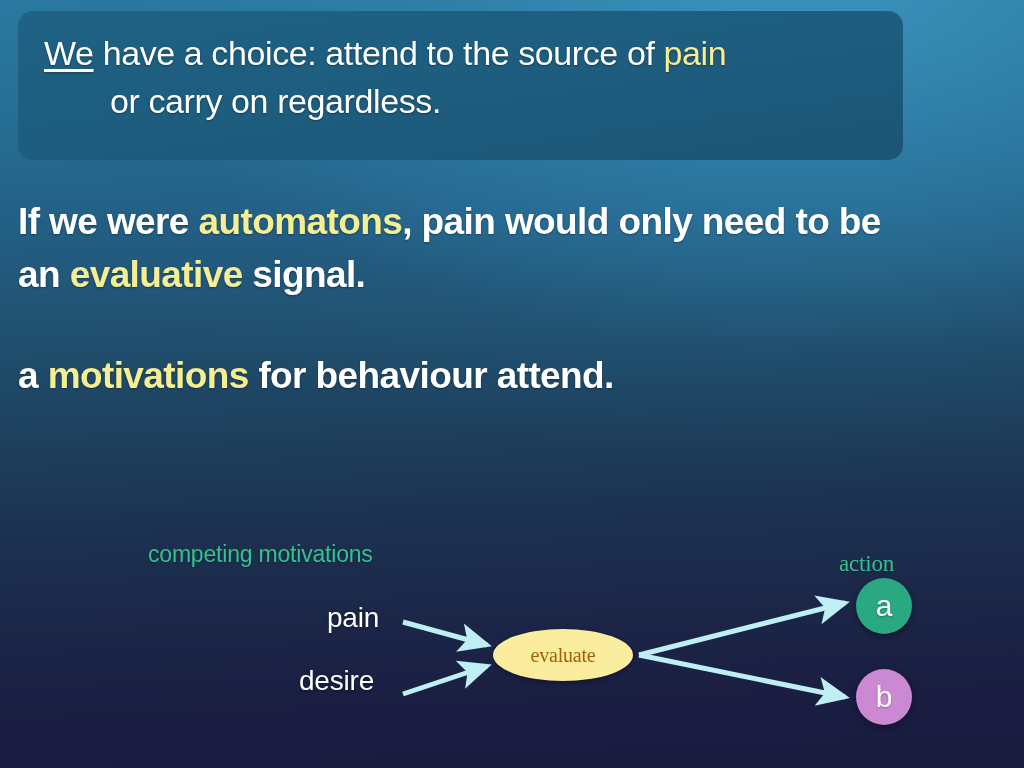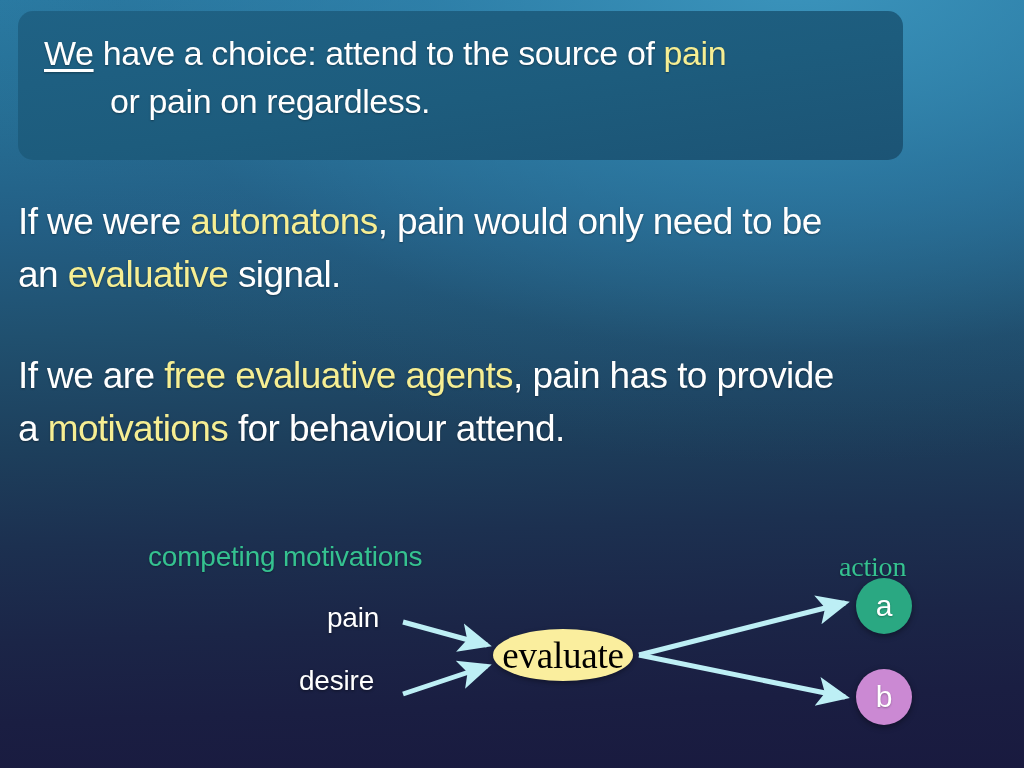--- a/index.html
+++ b/index.html
@@ -45,37 +45,37 @@
   .hl { color: #f6ee93; }
 
   
   .para {
     position: absolute;
     left: 18px;
     width: 990px;
     color: #ffffff;
     font-family: "Liberation Sans Narrow", "Liberation Sans", sans-serif;
     font-size: 37px;
-    font-weight: 400;
+    font-weight: 700;
     line-height: 1.42;
     letter-spacing: -0.6px;
     text-shadow: 0 1px 2px rgba(0,0,0,0.35);
   }
   #para1 { top: 196px; }
   #para2 { top: 350px; }
   .para .line { white-space: nowrap; }
 
   
   .diagram { position: absolute; left: 0; top: 0; width: 1024px; height: 768px; }
 
   .dlabel {
     position: absolute;
     color: #35c290;
     font-family: "Liberation Sans", sans-serif;
-    font-size: 28px;
+    font-size: 23px;
     font-weight: 400;
     letter-spacing: -0.2px;
     white-space: nowrap;
     text-shadow: 0 1px 2px rgba(0,0,0,0.3);
   }
   #lbl-competing { left: 148px; top: 541px; }
   #lbl-action    { left: 839px; top: 551px; font-family: Liberation Serif, serif; }
 
   .nodelabel {
     position: absolute;
@@ -97,23 +97,23 @@
     width: 140px;
     height: 52px;
     border-radius: 50%;
     background: #faee9e;
     display: flex;
     align-items: center;
     justify-content: center;
     box-shadow: 0 2px 5px rgba(0,0,0,0.35);
   }
   .ellipse span {
-    color: #000000;
+    color: #a16207;
     font-family: "Liberation Serif", serif;
-    font-size: 37px;
+    font-size: 20px;
     font-weight: 400;
     letter-spacing: -0.2px;
   }
 
   .circ {
     position: absolute;
     width: 56px;
     height: 56px;
     border-radius: 50%;
     display: flex;
@@ -134,30 +134,29 @@
 
   .arrows { position: absolute; left: 0; top: 0; width: 1024px; height: 768px; }
 </style>
 </head>
 <body>
 
 <div id="slide">
 
   <div class="callout">
     <div class="callout-line"><span class="u">We</span><span> have a choice: attend to the source of </span><span class="hl">pain</span></div>
-    <div class="callout-line indent">or pain on regardless.</div>
+    <div class="callout-line indent">or carry on regardless.</div>
   </div>
 
   <div class="para" id="para1">
     <div class="line"><span>If we were </span><span class="hl">automatons</span><span>, pain would only need to be</span></div>
     <div class="line"><span>an </span><span class="hl">evaluative</span><span> signal.</span></div>
   </div>
 
   <div class="para" id="para2">
-    <div class="line"><span>If we are </span><span class="hl">free evaluative agents</span><span>, pain has to provide</span></div>
     <div class="line"><span>a </span><span class="hl">motivations</span><span> for behaviour attend.</span></div>
   </div>
 
   <div class="diagram">
 
     <div class="dlabel" id="lbl-competing">competing motivations</div>
     <div class="dlabel" id="lbl-action">action</div>
 
     <div class="nodelabel" id="lbl-pain">pain</div>
     <div class="nodelabel" id="lbl-desire">desire</div>

